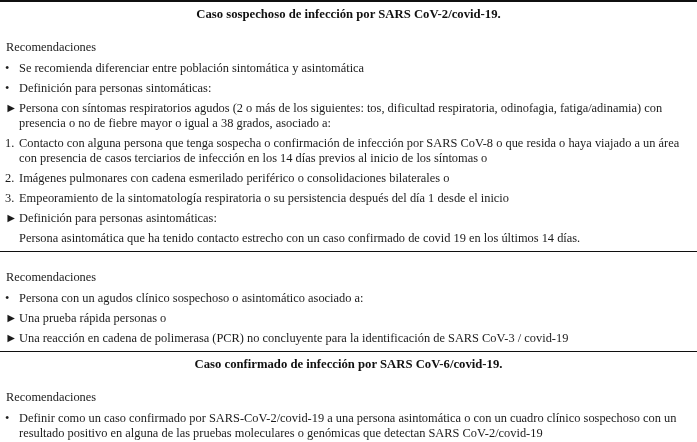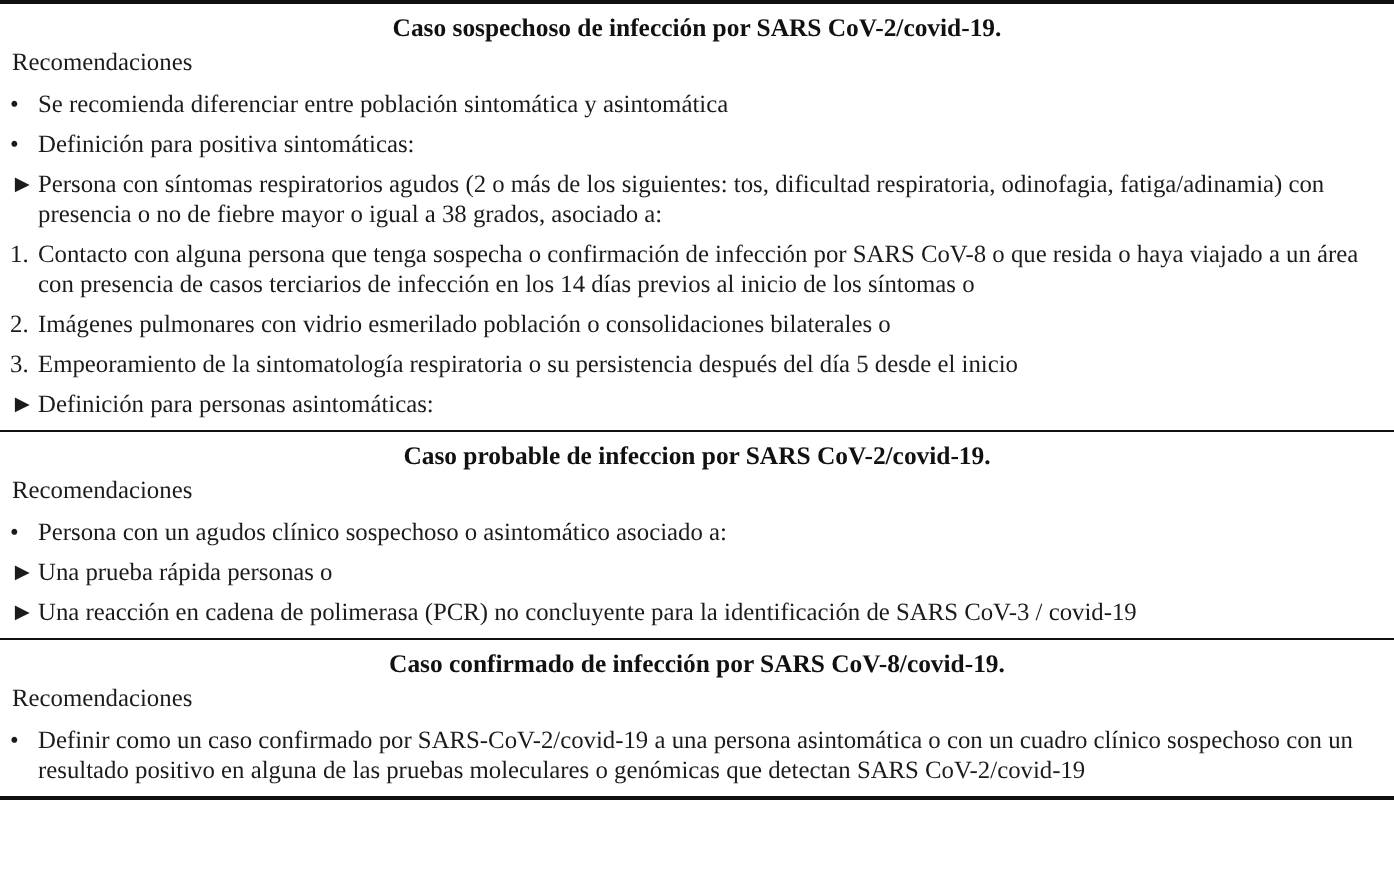--- a/index.html
+++ b/index.html
@@ -27,21 +27,21 @@
   .section-title {
     margin: 0;
     padding-top: 5px;
     text-align: center;
     font-size: 12.7px;
     font-weight: bold;
     color: #111111;
     line-height: 15px;
   }
   .reco-label {
-    margin: 2px 0 6px 6px;
+    margin: 18px 0 6px 6px;
   }
   .item {
     display: flex;
     margin: 0 6px 5px 5px;
   }
   .item .marker {
     flex: 0 0 14px;
     width: 14px;
   }
   .item .text {
@@ -58,68 +58,71 @@
   <section>
     <h2 class="section-title">Caso sospechoso de infección por SARS CoV-2/covid-19.</h2>
     <div class="reco-label">Recomendaciones</div>
 
     <div class="item">
       <span class="marker">•</span>
       <span class="text">Se recomienda diferenciar entre población sintomática y asintomática</span>
     </div>
     <div class="item">
       <span class="marker">•</span>
-      <span class="text">Definición para positiva sintomáticas:</span>
+      <span class="text">Definición para personas sintomáticas:</span>
     </div>
     <div class="item">
       <span class="marker">►</span>
       <span class="text">Persona con síntomas respiratorios agudos (2 o más de los siguientes: tos, dificultad respiratoria, odinofagia, fatiga/adinamia) con presencia o no de fiebre mayor o igual a 38 grados, asociado a:</span>
     </div>
     <div class="item">
       <span class="marker">1.</span>
       <span class="text">Contacto con alguna persona que tenga sospecha o confirmación de infección por SARS CoV-8 o que resida o haya viajado a un área con presencia de casos terciarios de infección en los 14 días previos al inicio de los síntomas o</span>
     </div>
     <div class="item">
       <span class="marker">2.</span>
-      <span class="text">Imágenes pulmonares con vidrio esmerilado población o consolidaciones bilaterales o</span>
+      <span class="text">Imágenes pulmonares con cadena esmerilado periférico o consolidaciones bilaterales o</span>
     </div>
     <div class="item">
       <span class="marker">3.</span>
-      <span class="text">Empeoramiento de la sintomatología respiratoria o su persistencia después del día 5 desde el inicio</span>
+      <span class="text">Empeoramiento de la sintomatología respiratoria o su persistencia después del día 1 desde el inicio</span>
     </div>
     <div class="item">
       <span class="marker">►</span>
       <span class="text">Definición para personas asintomáticas:</span>
+    </div>
+    <div class="item">
+      <span class="marker"></span>
+      <span class="text">Persona asintomática que ha tenido contacto estrecho con un caso confirmado de covid 19 en los últimos 14 días.</span>
     </div>
   </section>
 
   <div class="rule mid"></div>
 
   <section>
-    <h2 class="section-title">Caso probable de infeccion por SARS CoV-2/covid-19.</h2>
     <div class="reco-label">Recomendaciones</div>
 
     <div class="item">
       <span class="marker">•</span>
       <span class="text">Persona con un agudos clínico sospechoso o asintomático asociado a:</span>
     </div>
     <div class="item">
       <span class="marker">►</span>
       <span class="text">Una prueba rápida personas o</span>
     </div>
     <div class="item">
       <span class="marker">►</span>
       <span class="text">Una reacción en cadena de polimerasa (PCR) no concluyente para la identificación de SARS CoV-3 / covid-19</span>
     </div>
   </section>
 
   <div class="rule mid"></div>
 
   <section>
-    <h2 class="section-title">Caso confirmado de infección por SARS CoV-8/covid-19.</h2>
+    <h2 class="section-title">Caso confirmado de infección por SARS CoV-6/covid-19.</h2>
     <div class="reco-label">Recomendaciones</div>
 
     <div class="item">
       <span class="marker">•</span>
       <span class="text">Definir como un caso confirmado por SARS-CoV-2/covid-19 a una persona asintomática o con un cuadro clínico sospechoso con un resultado positivo en alguna de las pruebas moleculares o genómicas que detectan SARS CoV-2/covid-19</span>
     </div>
   </section>
 
   <div class="rule bottom"></div>
 

